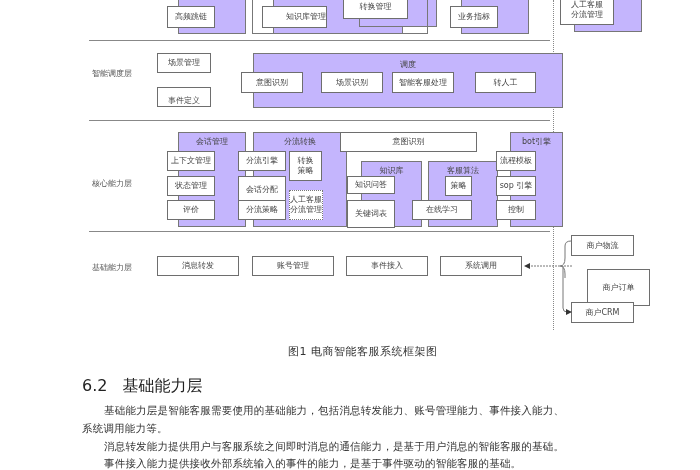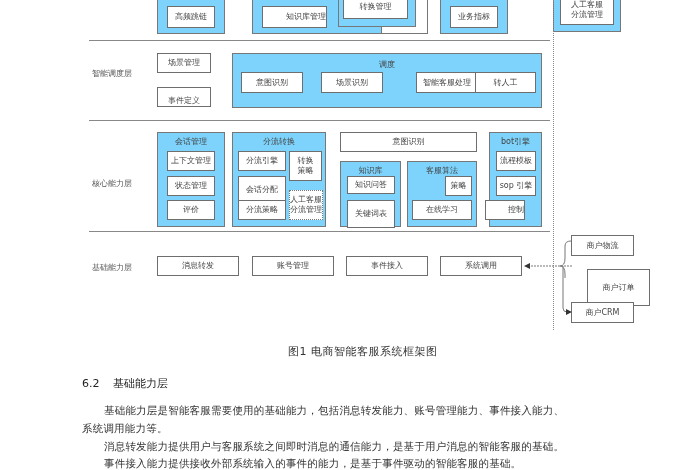--- a/index.html
+++ b/index.html
@@ -2,28 +2,28 @@
 <html><head>
 <meta charset="utf-8">
 <style>
   html, body { margin: 0; padding: 0; background: #ffffff; }
   body { width: 700px; height: 470px; position: relative; overflow: hidden;
          font-family: "DejaVu Sans", "Liberation Sans", sans-serif; color: #333; }
   .abs { position: absolute; box-sizing: border-box; }
   .box { position: absolute; box-sizing: border-box; border: 1.3px solid #6e6e6e; background: #fff;
          display: flex; align-items: center; justify-content: center; text-align: center;
          font-size: 8px; line-height: 10px; color: #444; }
-  .group { position: absolute; box-sizing: border-box; border: 1.3px solid #777; background: #7dd3fc; }
+  .group { position: absolute; box-sizing: border-box; border: 1.3px solid #777; background: #c4b5fd; margin-left: 21px; }
   .gtitle { position: absolute; left: 0; right: 0; text-align: center; font-size: 8px; color: #444; }
   .dotted { border: 1.3px dotted #777 !important; }
   .hline { position: absolute; height: 0; border-top: 1.6px solid #888; }
   .vdots { position: absolute; width: 0; border-left: 1.6px dotted #888; }
   .layer-label { position: absolute; font-size: 8px; color: #555; white-space: nowrap; }
   .caption { position: absolute; font-size: 11px; color: #333; letter-spacing: 0.5px; }
-  .h2 { position: absolute; font-size: 11px; color: #222; font-family: "DejaVu Sans", sans-serif; }
+  .h2 { position: absolute; font-size: 16px; color: #222; font-family: "DejaVu Sans", sans-serif; }
   .para { position: absolute; font-family: "DejaVu Serif", "Liberation Serif", serif; font-size: 10.5px;
           color: #333; white-space: nowrap; letter-spacing: 0.2px; }
 </style>
 </head>
 <body>
 
 <div class="group" style="left:157px; top:-10px; width:68px; height:44px;"></div>
 <div class="box" style="left:167px; top:6px; width:48px; height:22px;">
     <span>高频跳链</span>
   </div>
@@ -66,21 +66,21 @@
 
 <div class="group" style="left:232px; top:53px; width:310px; height:55px;">
   <div class="gtitle" style="top:5px;">调度</div>
 </div>
 <div class="box" style="left:241px; top:72px; width:62px; height:21px;">
     <span>意图识别</span>
   </div>
 <div class="box" style="left:321px; top:72px; width:62px; height:21px;">
     <span>场景识别</span>
   </div>
-<div class="box" style="left:416px; top:72px; width:62px; height:21px;font-family:Liberation Mono, monospace;">
+<div class="box" style="left:392px; top:72px; width:62px; height:21px;font-family:Liberation Mono, monospace;">
     <span>智能客服处理</span>
   </div>
 <div class="box" style="left:475px; top:72px; width:61px; height:21px;">
     <span>转人工</span>
   </div>
 
 <div class="layer-label" style="left:92px; top:178px;">核心能力层</div>
 
 <div class="group" style="left:157px; top:132px; width:68px; height:95px;">
   <div class="gtitle" style="top:3px;">会话管理</div>
@@ -149,21 +149,21 @@
 
 <div class="group" style="left:489px; top:132px; width:53px; height:95px;">
   <div class="gtitle" style="top:3px;">bot引擎</div>
 </div>
 <div class="box" style="left:496px; top:151px; width:40px; height:20px;">
     <span>流程模板</span>
   </div>
 <div class="box" style="left:496px; top:176px; width:40px; height:20px;">
     <span>sop 引擎</span>
   </div>
-<div class="box" style="left:485px; top:200px; width:40px; height:20px;justify-content:flex-end;">
+<div class="box" style="left:496px; top:200px; width:40px; height:20px;">
     <span>控制</span>
   </div>
 
 <div class="layer-label" style="left:92px; top:262px;">基础能力层</div>
 <div class="box" style="left:157px; top:256px; width:82px; height:20px;">
     <span>消息转发</span>
   </div>
 <div class="box" style="left:252px; top:256px; width:82px; height:20px;">
     <span>账号管理</span>
   </div>

